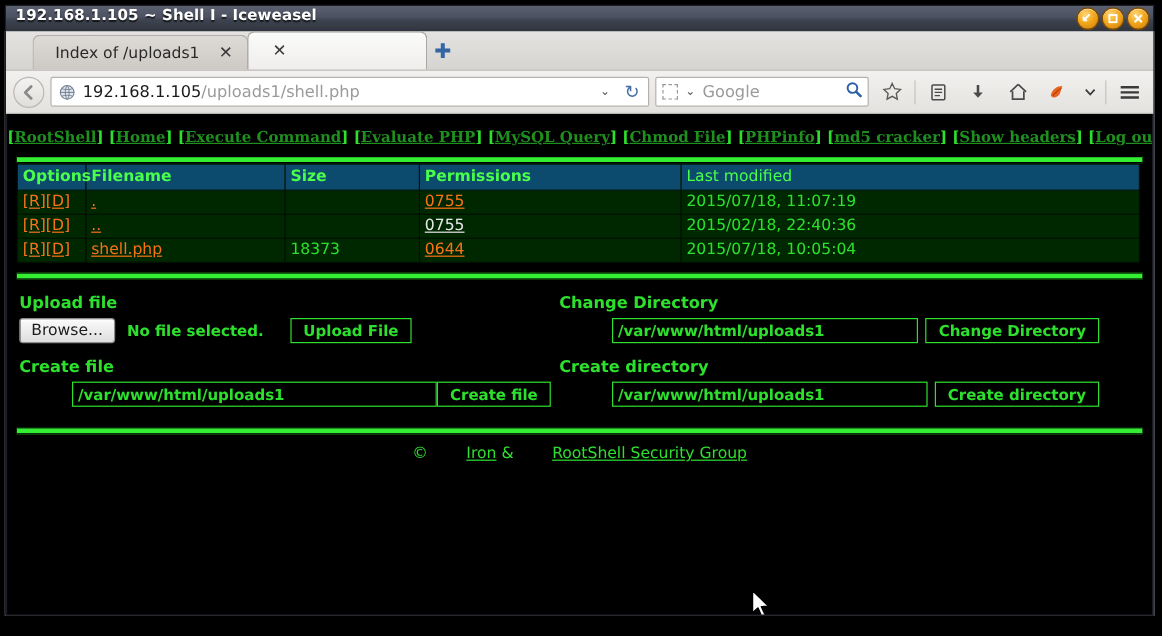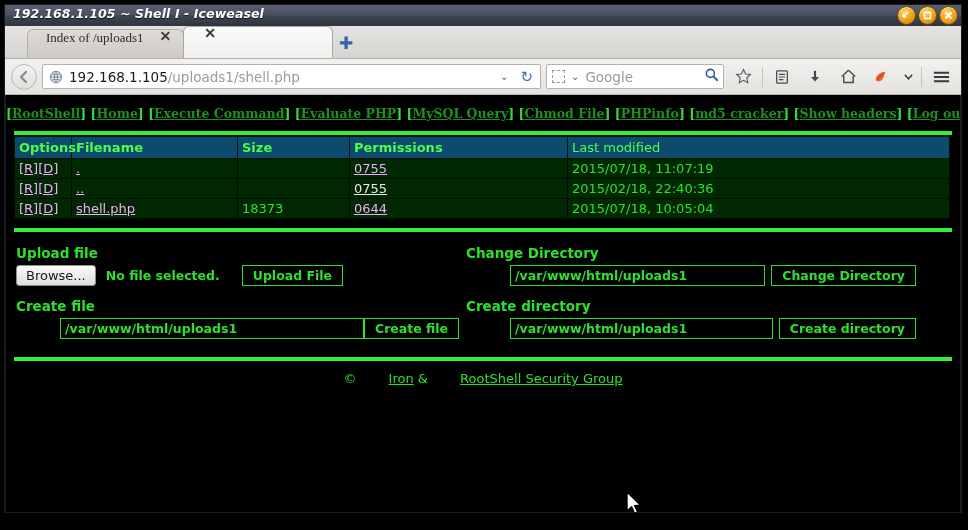--- a/index.html
+++ b/index.html
@@ -21,24 +21,23 @@
   }
 
   
   #titlebar {
     position: relative;
     height: 22px;
     background: linear-gradient(to bottom, #5a6070 0%, #4b5160 45%, #3e4450 55%, #2f343e 100%);
     border: 1px solid #1a1d24;
     border-bottom: none;
     display: flex;
-    align-items: center;
+    align-items: flex-start;
     padding: 0 2px 4px 8px;
     overflow: hidden;
-    font-style: italic;
   }
   #title-text {
     color: #ffffff;
     font-size: 12.5px;
     font-weight: bold;
     letter-spacing: .1px;
     white-space: nowrap;
     text-shadow: 0 1px 1px rgba(0,0,0,.7);
   }
   #wincontrols {
@@ -71,32 +70,32 @@
     height: 33px;
     background: linear-gradient(to bottom, #e4e3e1, #d6d4d1);
     display: flex;
     align-items: flex-end;
     padding-left: 22px;
     border-bottom: 1px solid #b3b0ac;
   }
   .tab {
     height: 29px;
     display: flex;
+    align-items: center;
     padding: 0 10px 0 18px;
     font-size: 13px;
     color: #1e1e1e;
     border: 1px solid #b0aeaa;
     border-bottom: none;
     border-top-left-radius: 6px;
     border-top-right-radius: 6px;
     margin-right: -1px;
     min-width: 150px;
     position: relative;
     white-space: nowrap;
-    font-family: Liberation Serif, serif;
   }
   .tab.inactive {
     background: linear-gradient(to bottom, #dedbd7, #cdcac5);
     color: #2a2a2a;
   }
   .tab.active {
     background: linear-gradient(to bottom, #fbfbfa, #efeeec);
     height: 32px;
     z-index: 3;
     border-color: #a9a7a3;
@@ -246,21 +245,21 @@
     font-size: 13px;
   }
   #filelist th.light { font-weight: normal; }
   #filelist td {
     background: #002800;
     padding: 2px 4px;
     border: 1px solid #001000;
     color: #2ee02e;
     height: 19px;
   }
-  #filelist td a { color: #f0abfc; text-decoration: underline; }
+  #filelist td a { color: #f97316; text-decoration: underline; }
   #filelist td a.bright { color: #e8e8e8; }
   .opt-link { color: #249524; text-decoration: underline; }
 
   .col-opt  { width: 57px; }
   .col-name { width: 166px; }
   .col-size { width: 112px; }
   .col-perm { width: 218px; }
 
   #forms {
     display: flex;

